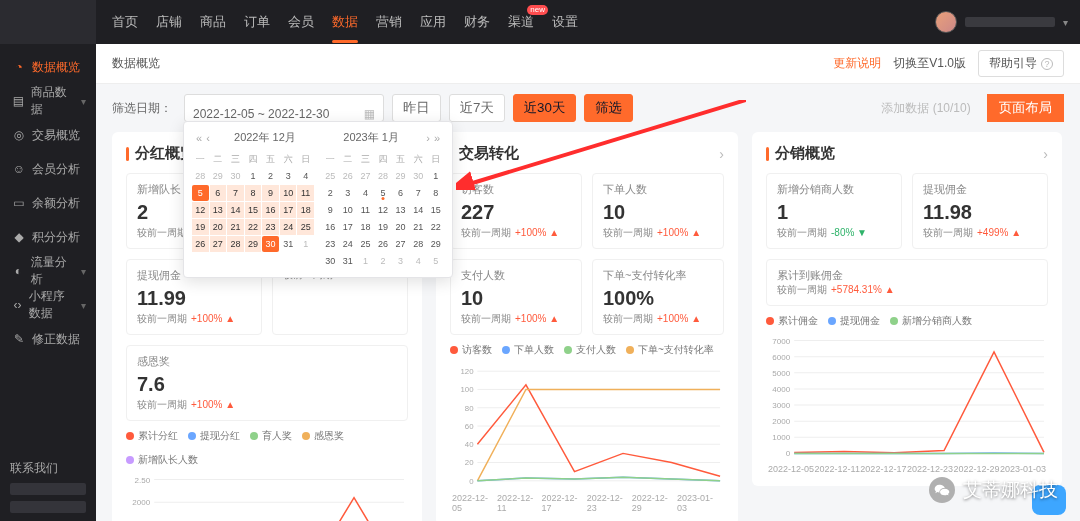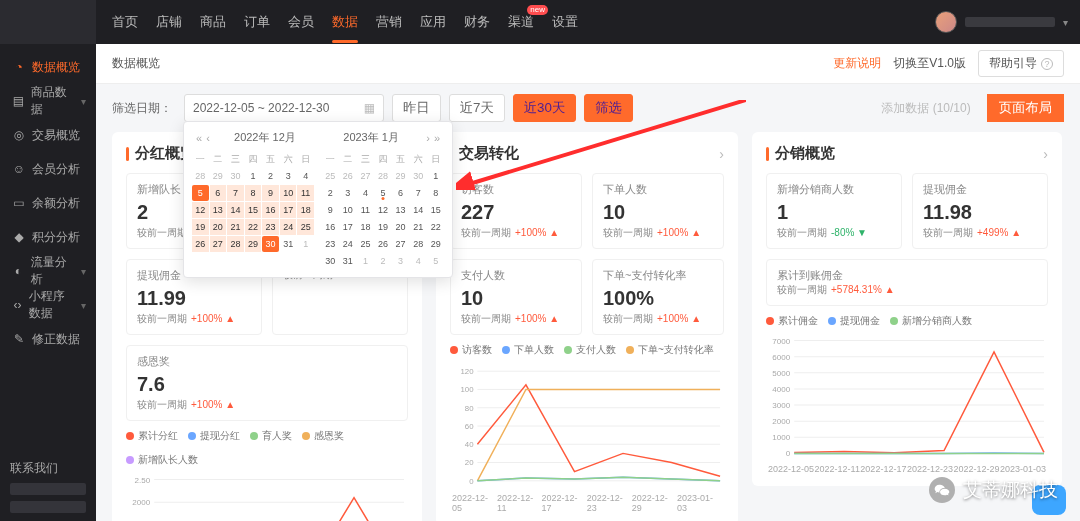--- a/index.html
+++ b/index.html
@@ -31,24 +31,24 @@
 .content { position:absolute; left:96px; top:44px; right:0; bottom:0; overflow:hidden; }
 .crumbbar { height:40px; background:#fff; border-bottom:1px solid #eee; display:flex; align-items:center; padding:0 16px; }
 .crumbbar .crumb { flex:1; color:#555; }
 .crumbbar .lnk { color:#ff6a2b; margin-right:12px; cursor:pointer; font-size:12px; }
 .crumbbar .btn { border:1px solid #ddd; background:#fff; padding:4px 10px; border-radius:3px; cursor:pointer; font-size:12px; color:#555; }
 .crumbbar .btn .q { display:inline-block; width:12px; height:12px; border:1px solid #bbb; border-radius:50%; font-size:9px; line-height:10px; text-align:center; margin-left:4px; color:#bbb; }
 
 
 .filterbar { height:48px; display:flex; align-items:center; padding:0 16px; gap:8px; }
 .filterbar .lbl { color:#666; margin-right:4px; }
-.filterbar .dateinput { width:200px; height:28px; border:1px solid #ddd; background:#fff; border-radius:3px; display:flex; align-items:center; padding:0 8px; color:#666; position:relative; }
+.filterbar .dateinput { width:200px; height:28px; border:1px solid #ddd; background:#fff; border-radius:3px; display:flex; align-items:flex-end; padding:0 8px; color:#666; position:relative; }
 .filterbar .calico { margin-left:auto; color:#bbb; }
 .filterbar .pill { height:28px; padding:0 10px; border:1px solid #ddd; background:#fff; border-radius:3px; cursor:pointer; color:#666; }
-.filterbar .pill.active { background:#ff6a2b; border-color:#ff6a2b; color:#4c1d95; }
+.filterbar .pill.active { background:#ff6a2b; border-color:#ff6a2b; color:#0f172a; }
 .filterbar .spacer { flex:1; }
 .filterbar .ghost { color:#bbb; margin-right:8px; }
 .filterbar .layoutbtn { height:28px; padding:0 12px; background:#ff6a2b; color:#fff; border-radius:0; cursor:pointer; border:none; }
 
 
 .grid { display:flex; gap:14px; padding:0 16px 16px; }
 .col { display:flex; flex-direction:column; gap:14px; }
 .col.left { width:310px; }
 .col.mid { width:302px; }
 .col.right { width:310px; }

